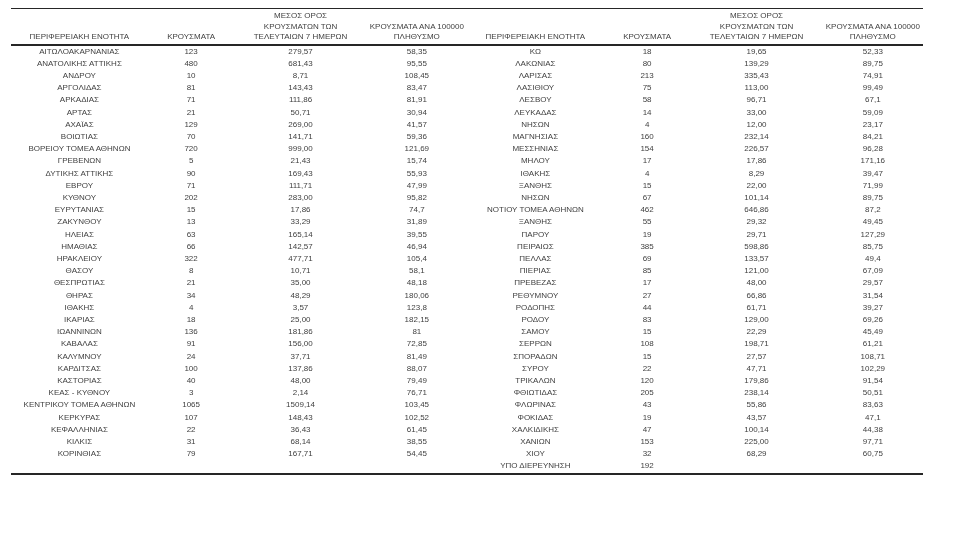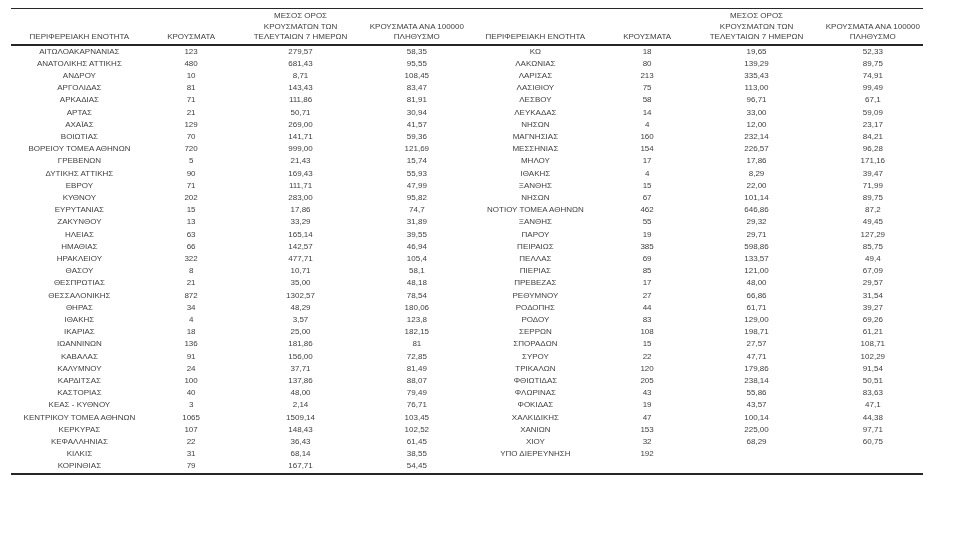--- a/index.html
+++ b/index.html
@@ -196,26 +196,20 @@
             <td>10,71</td>
             <td>58,1</td>
           </tr>
           <tr>
             <td>ΘΕΣΠΡΩΤΙΑΣ</td>
             <td>21</td>
             <td>35,00</td>
             <td>48,18</td>
           </tr>
           <tr>
-            <td>ΘΕΣΣΑΛΟΝΙΚΗΣ</td>
-            <td>872</td>
-            <td>1302,57</td>
-            <td>78,54</td>
-          </tr>
-          <tr>
             <td>ΘΗΡΑΣ</td>
             <td>34</td>
             <td>48,29</td>
             <td>180,06</td>
           </tr>
           <tr>
             <td>ΙΘΑΚΗΣ</td>
             <td>4</td>
             <td>3,57</td>
             <td>123,8</td>
@@ -446,20 +440,26 @@
             <td>61,71</td>
             <td>39,27</td>
           </tr>
           <tr>
             <td>ΡΟΔΟΥ</td>
             <td>83</td>
             <td>129,00</td>
             <td>69,26</td>
           </tr>
           <tr>
+            <td>ΣΑΜΟΥ</td>
+            <td>15</td>
+            <td>22,29</td>
+            <td>45,49</td>
+          </tr>
+          <tr>
             <td>ΣΕΡΡΩΝ</td>
             <td>108</td>
             <td>198,71</td>
             <td>61,21</td>
           </tr>
           <tr>
             <td>ΣΠΟΡΑΔΩΝ</td>
             <td>15</td>
             <td>27,57</td>
             <td>108,71</td>

